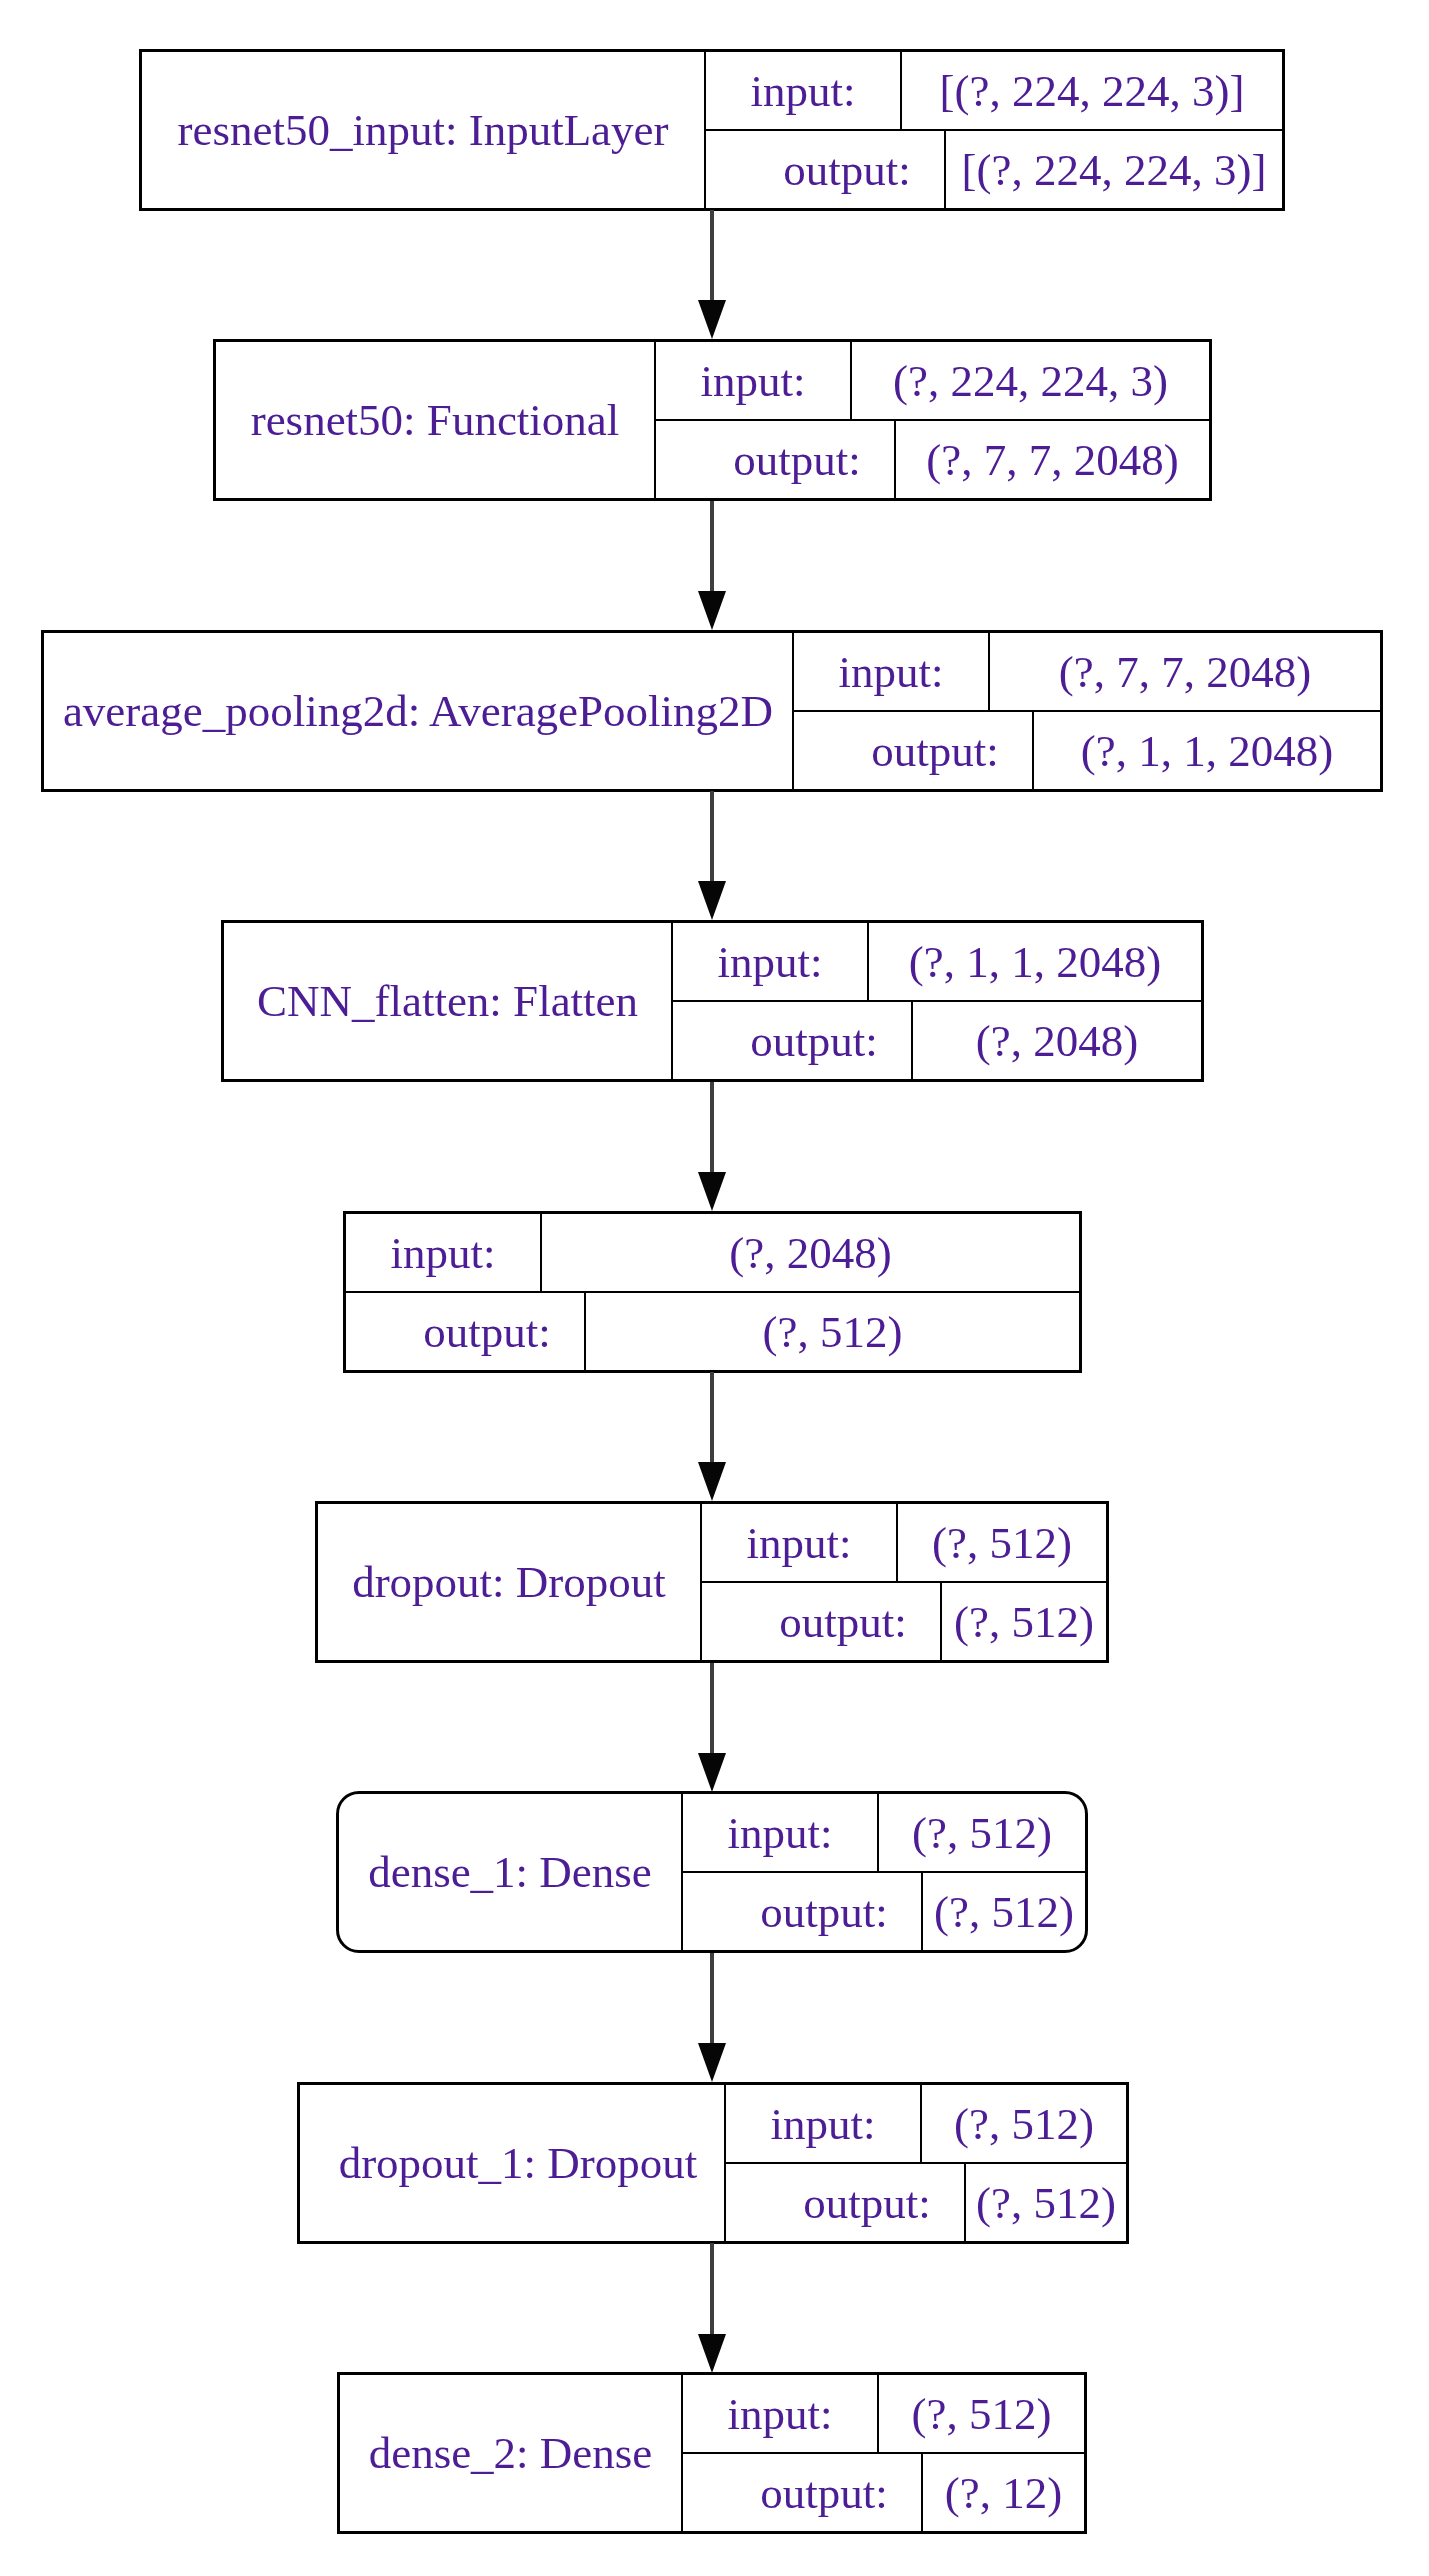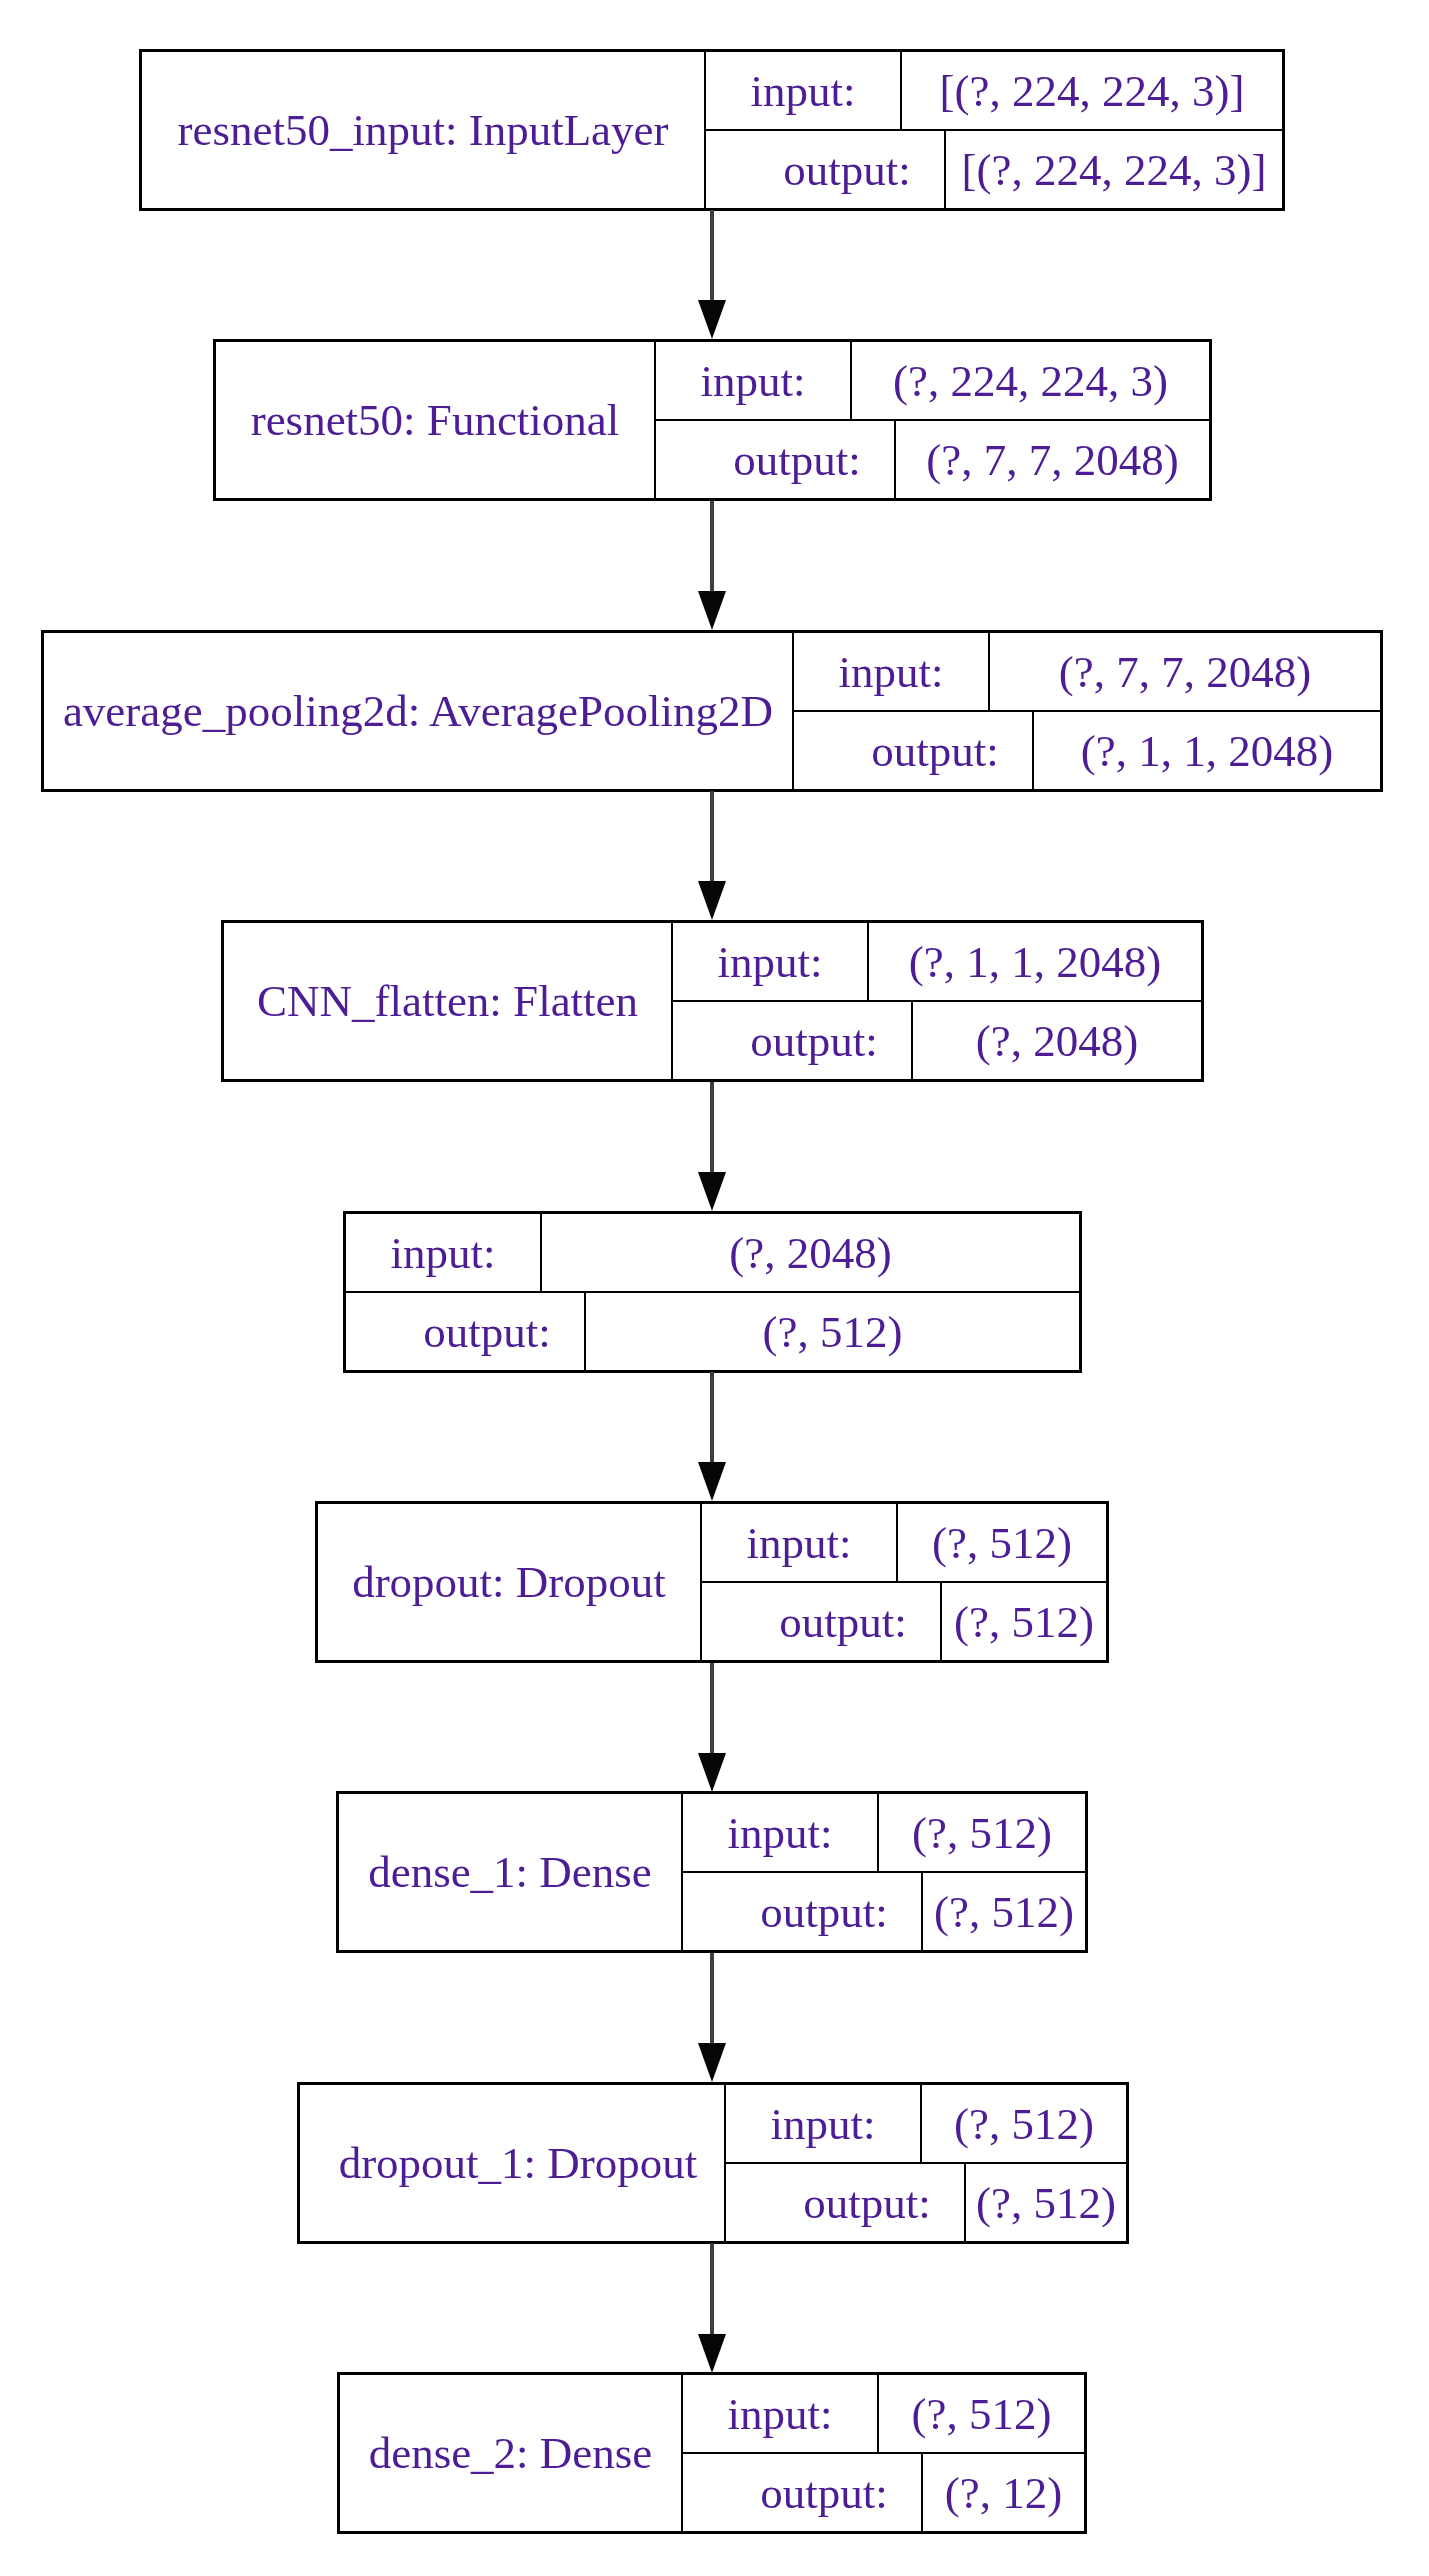--- a/index.html
+++ b/index.html
@@ -173,21 +173,21 @@
       <div class="io-row">
         <div class="io-label">output:</div>
         <div class="io-shape">(?, 512)</div>
       </div>
     </div>
   </div>
 
   <div class="shaft" style="left:710px; top:1663px;"></div>
   <div class="head" style="left:698px; top:1753px;"></div>
 
-  <div class="node" style="left:336px; top:1791px; width:752px;">
+  <div class="node" style="left:336px; top:1791px; width:752px;border-radius:23px;">
     <div class="name-cell" style="width:344px;">dense_1: Dense</div>
     <div class="io-col">
       <div class="io-row">
         <div class="io-label">input:</div>
         <div class="io-shape">(?, 512)</div>
       </div>
       <div class="io-row">
         <div class="io-label">output:</div>
         <div class="io-shape">(?, 512)</div>
       </div>

